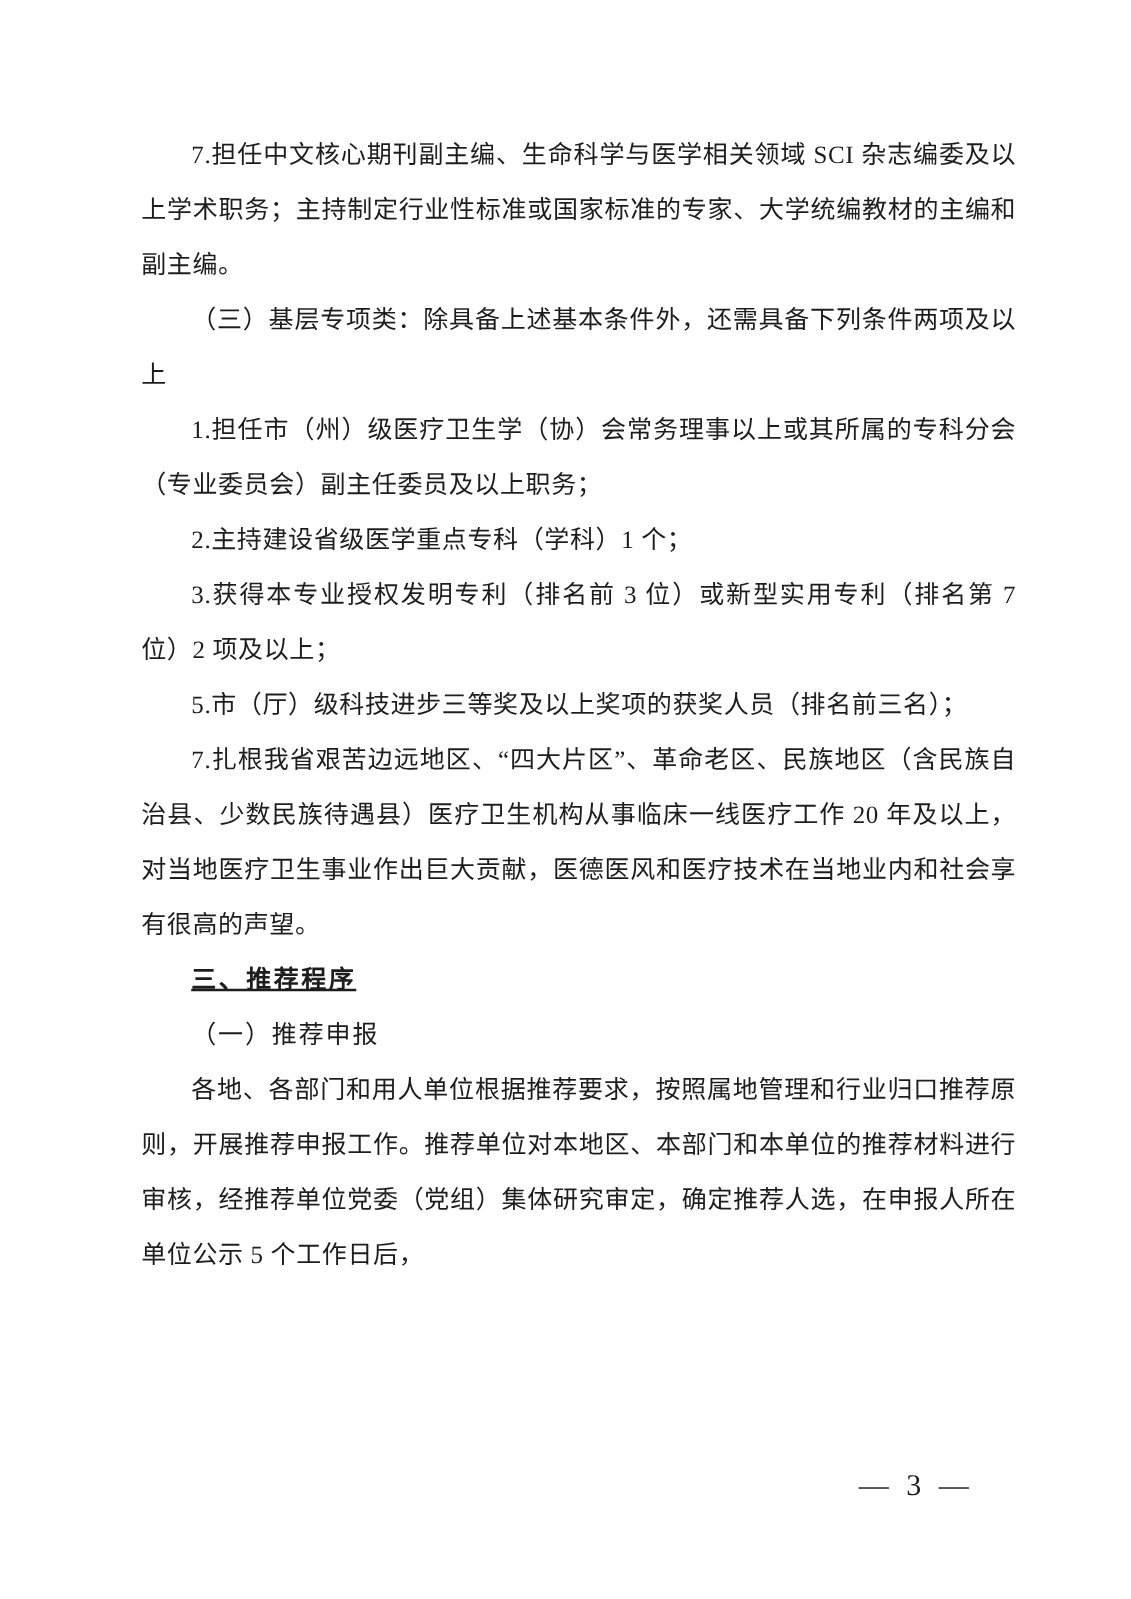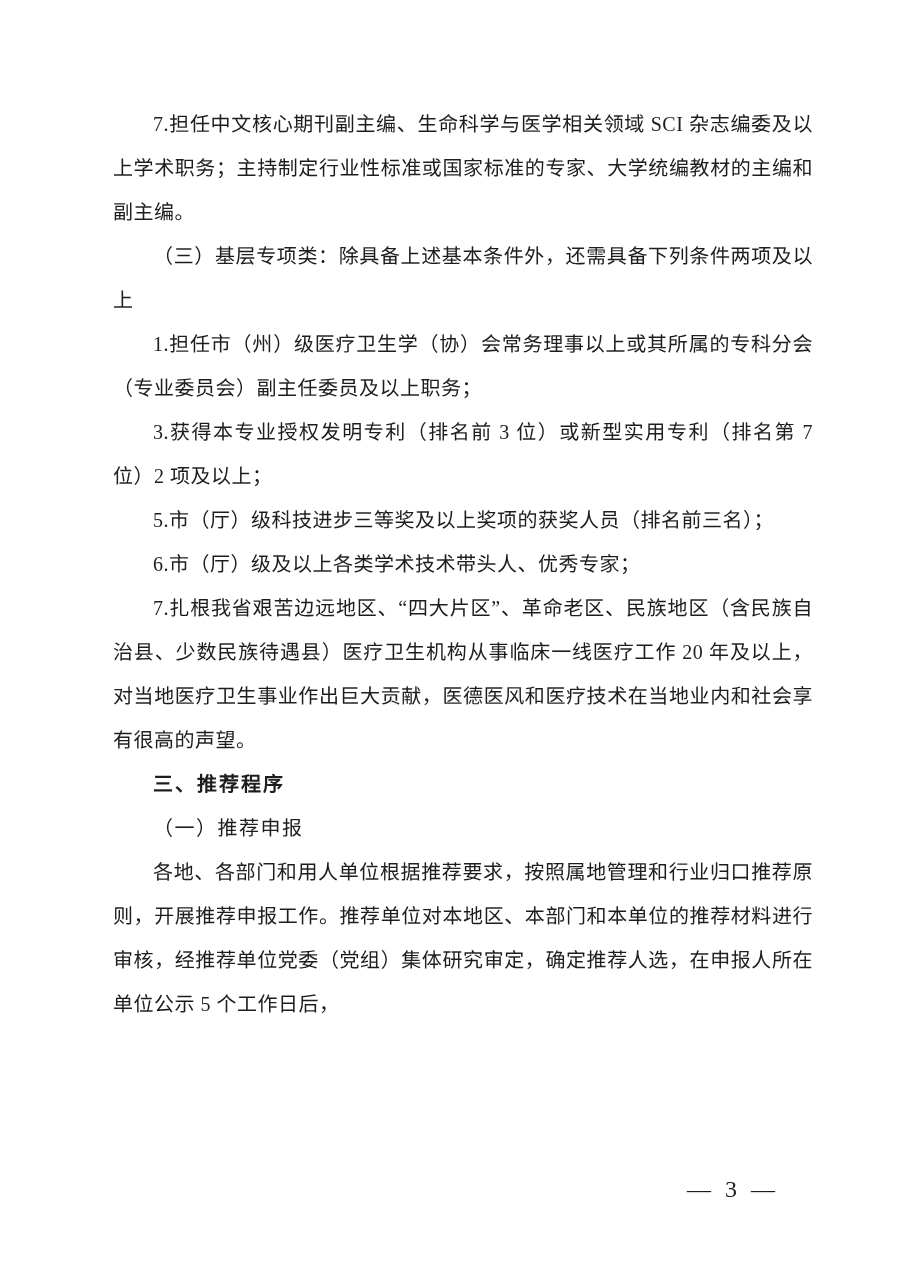--- a/index.html
+++ b/index.html
@@ -28,20 +28,21 @@
     letter-spacing: 0.5px;
   }
   .content p {
     margin: 0;
     text-indent: 2em;
   }
   .content p.heading1 {
     font-family: "Liberation Sans", "DejaVu Sans", sans-serif;
     font-weight: 700;
     letter-spacing: 2px;
+    text-decoration: underline;
   }
   .content p.heading2 {
     font-weight: 400;
     letter-spacing: 1.5px;
   }
   .footer {
     position: absolute;
     right: 126px;
     top: 1176px;
     font-size: 24px;
@@ -52,22 +53,22 @@
 </style>
 </head>
 <body>
 
 <div class="page">
   <div class="content" id="doc-body">
 
   <p class="para body">7.担任中文核心期刊副主编、生命科学与医学相关领域 SCI 杂志编委及以上学术职务；主持制定行业性标准或国家标准的专家、大学统编教材的主编和副主编。</p>
       <p class="para body">（三）基层专项类：除具备上述基本条件外，还需具备下列条件两项及以上</p>
       <p class="para body">1.担任市（州）级医疗卫生学（协）会常务理事以上或其所属的专科分会（专业委员会）副主任委员及以上职务；</p>
+      <p class="para body">2.主持建设省级医学重点专科（学科）1 个；</p>
       <p class="para body">3.获得本专业授权发明专利（排名前 3 位）或新型实用专利（排名第 7 位）2 项及以上；</p>
       <p class="para body">5.市（厅）级科技进步三等奖及以上奖项的获奖人员（排名前三名）；</p>
-      <p class="para body">6.市（厅）级及以上各类学术技术带头人、优秀专家；</p>
       <p class="para body">7.扎根我省艰苦边远地区、“四大片区”、革命老区、民族地区（含民族自治县、少数民族待遇县）医疗卫生机构从事临床一线医疗工作 20 年及以上，对当地医疗卫生事业作出巨大贡献，医德医风和医疗技术在当地业内和社会享有很高的声望。</p>
       <p class="para heading1">三、推荐程序</p>
       <p class="para heading2">（一）推荐申报</p>
       <p class="para body">各地、各部门和用人单位根据推荐要求，按照属地管理和行业归口推荐原则，开展推荐申报工作。推荐单位对本地区、本部门和本单位的推荐材料进行审核，经推荐单位党委（党组）集体研究审定，确定推荐人选，在申报人所在单位公示 5 个工作日后，</p>
     </div>
   <div class="footer">— 3 —</div>
 </div>
 
 </body></html>

